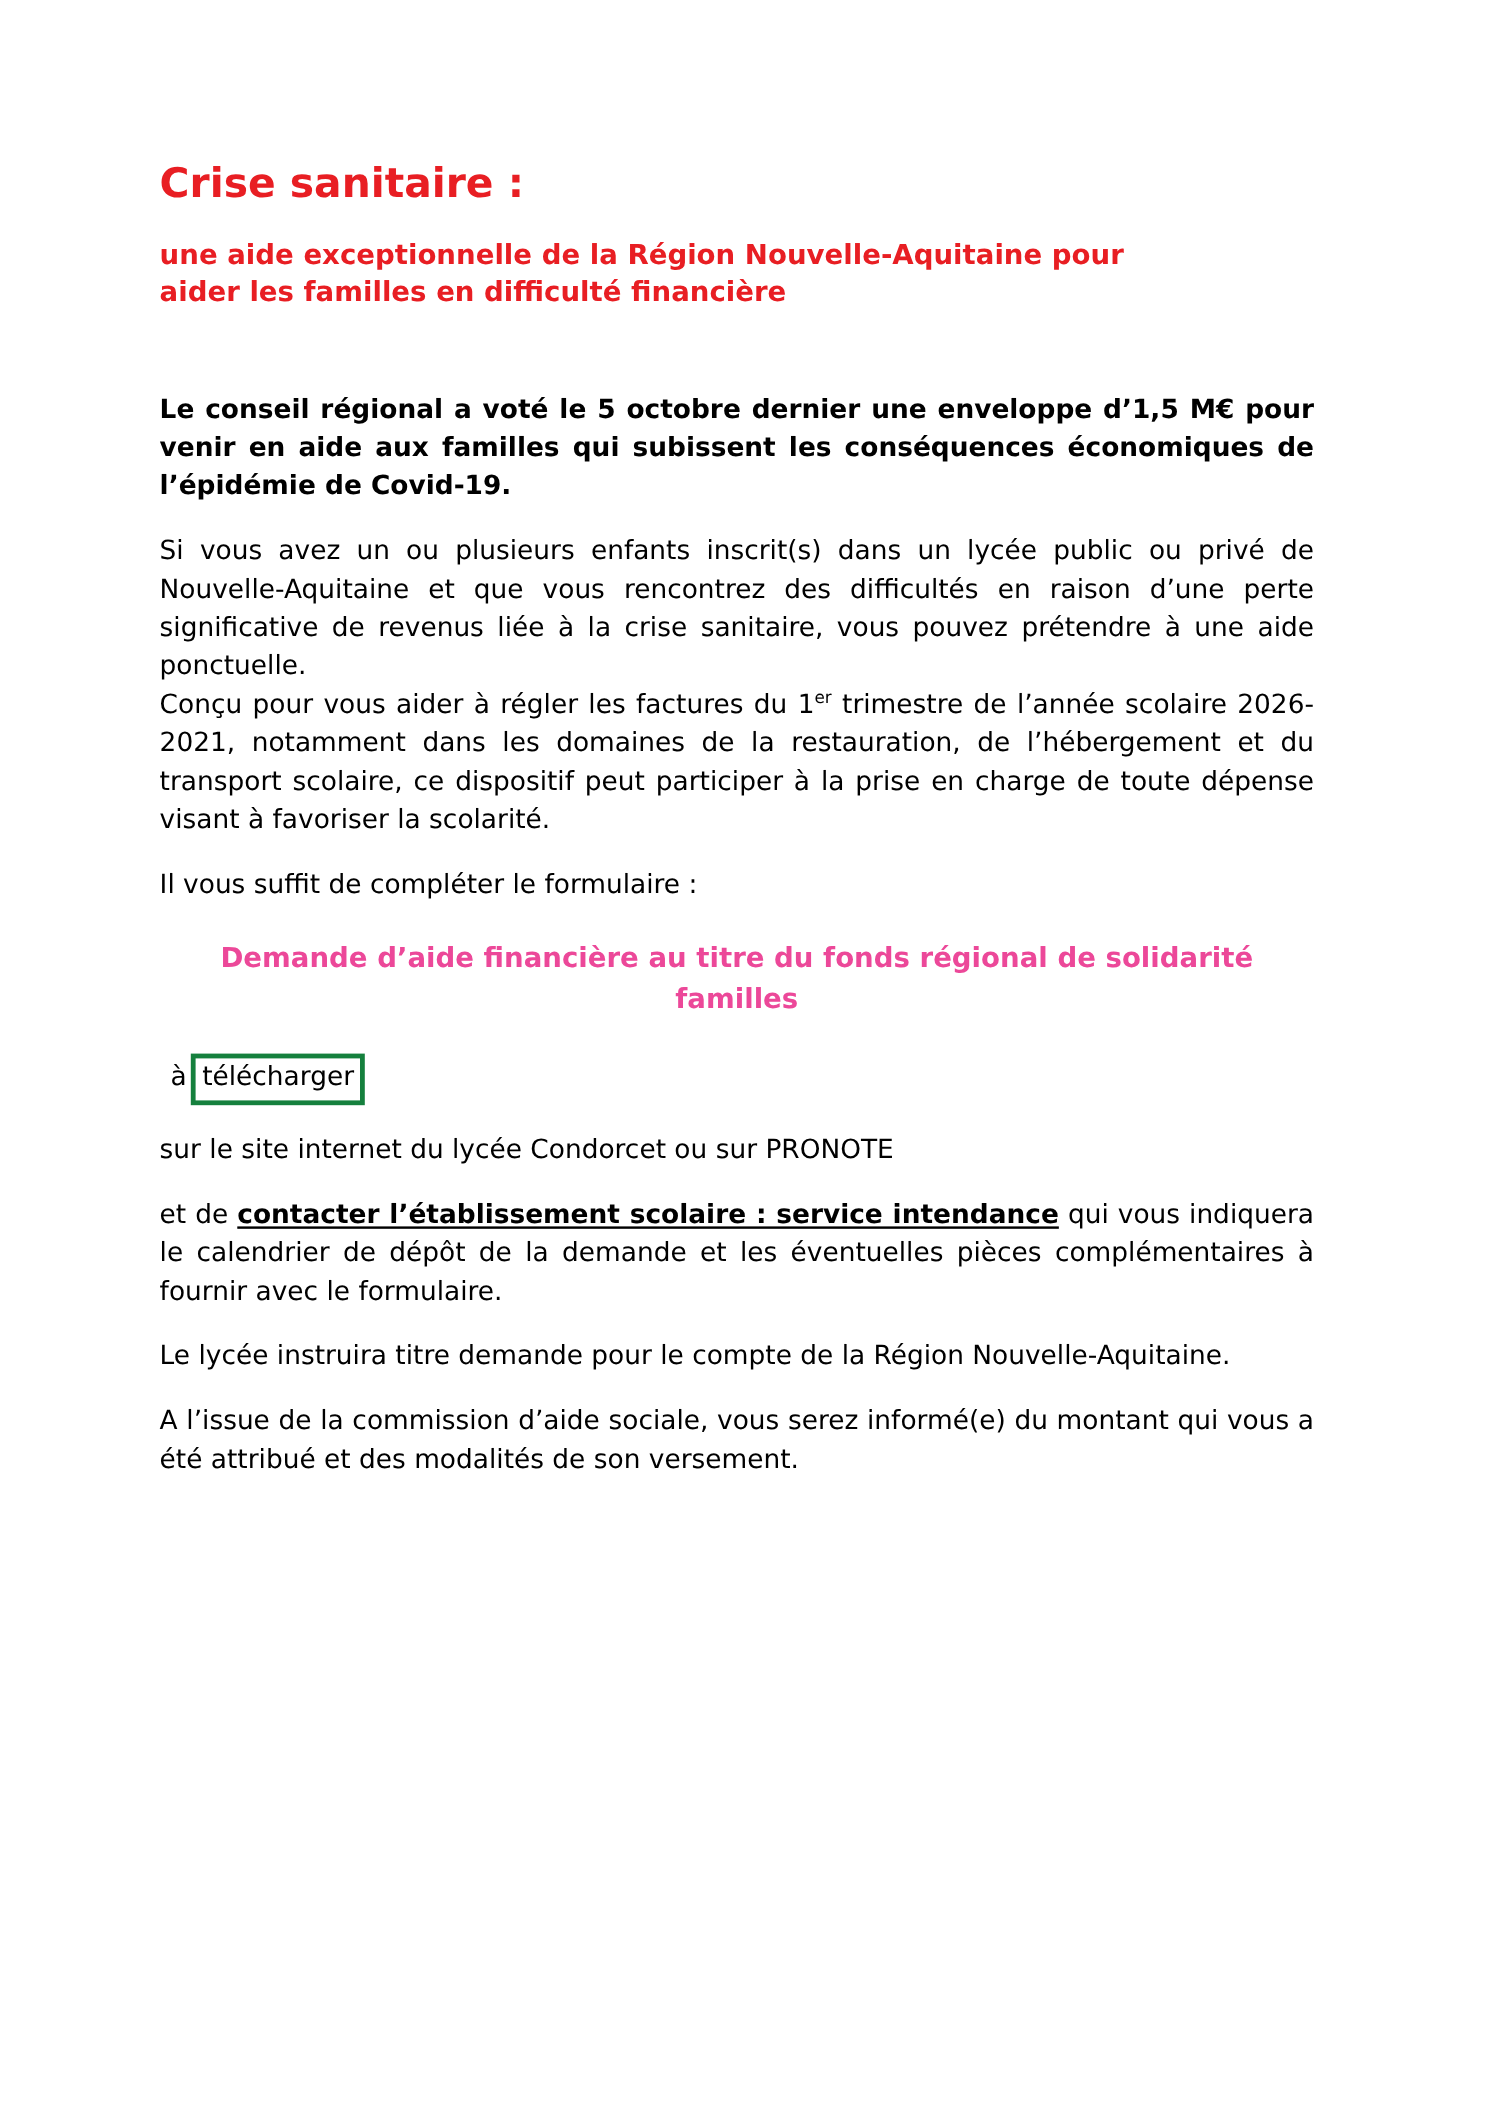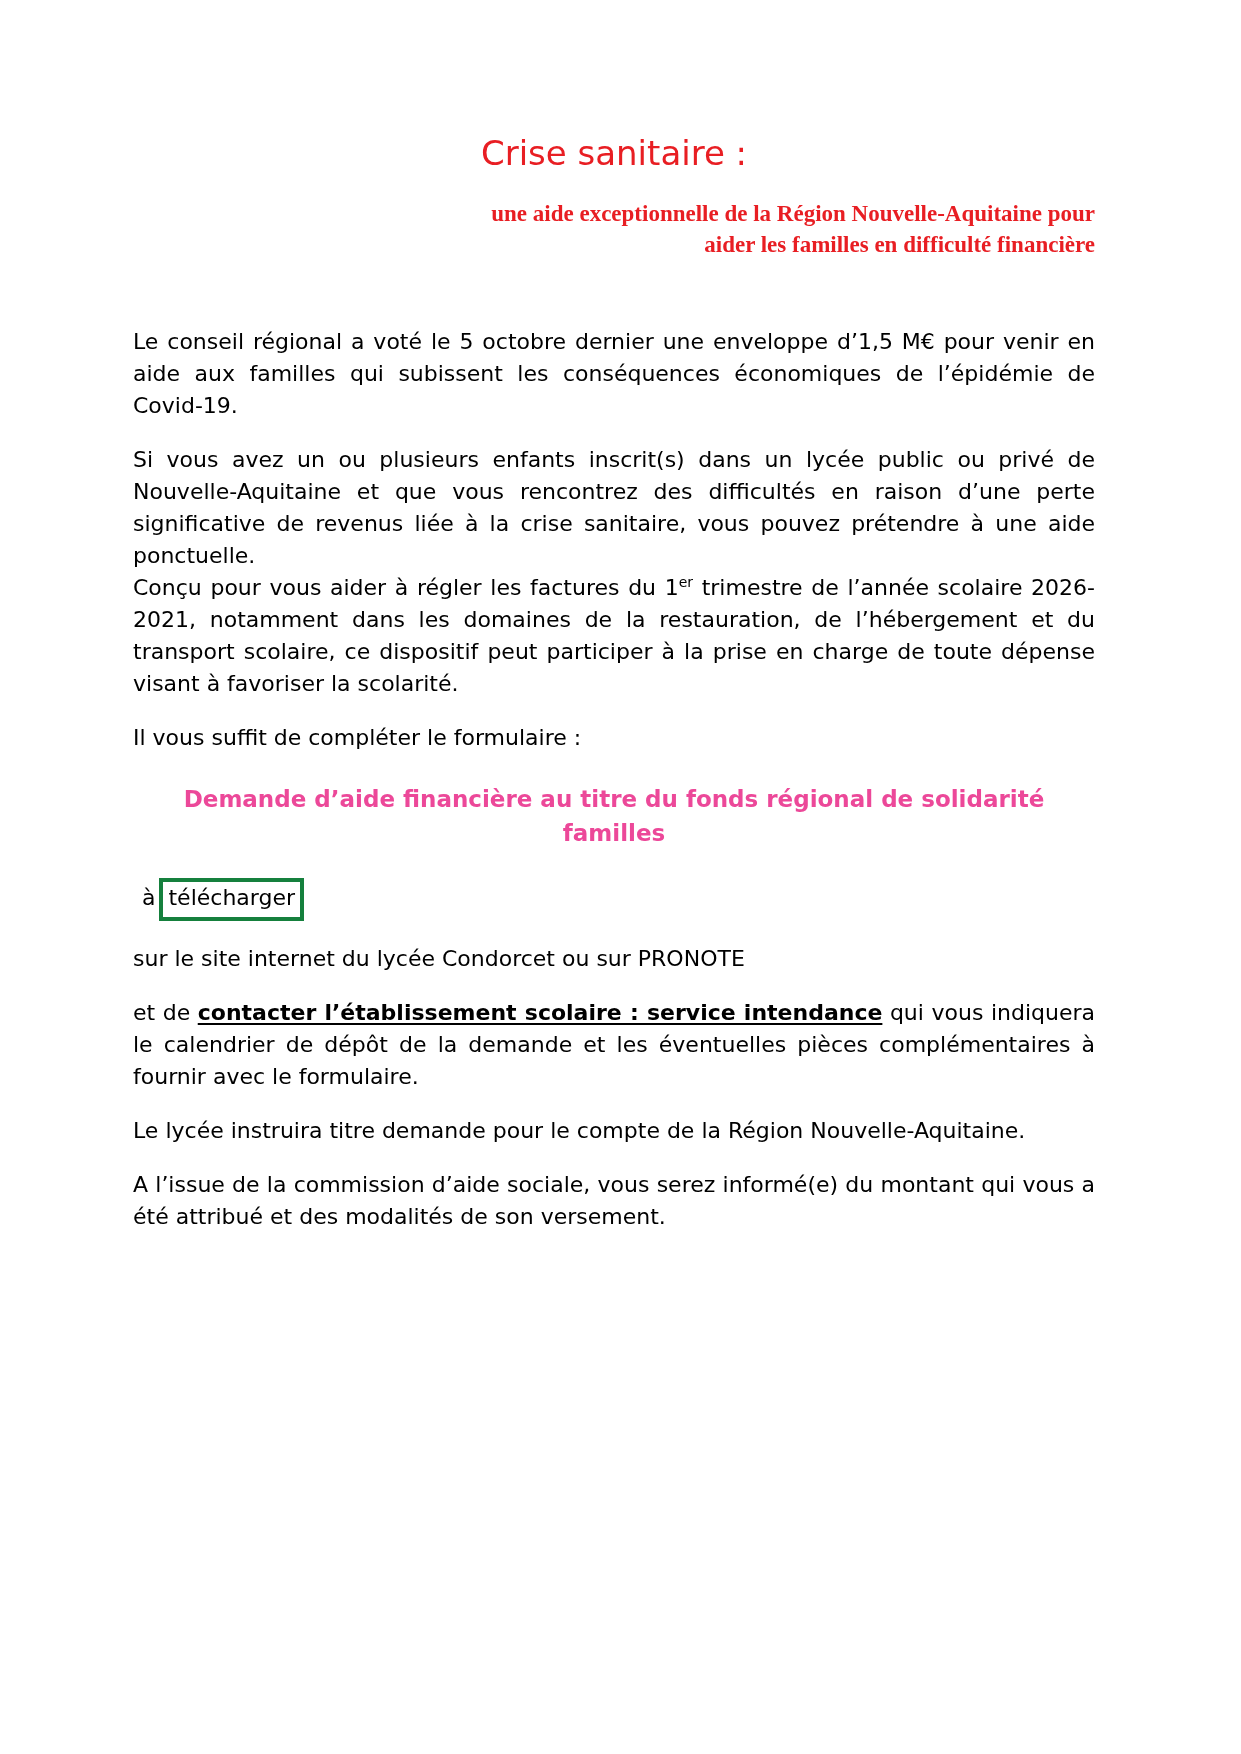--- a/index.html
+++ b/index.html
@@ -17,45 +17,43 @@
   }
   .page {
     box-sizing: border-box;
     width: 1241px;
     height: 1754px;
     padding: 132px 146px 0 133px;
   }
   .doc-title {
     color: var(--accent, #e81e23);
     font-size: 34px;
-    font-weight: normal;
+    font-weight: bold;
     line-height: 42px;
-    text-align: center;
     margin: 0 0 24px 0;
   }
   .doc-subtitle {
     color: var(--accent, #e81e23);
     font-size: 23px;
     font-weight: bold;
     line-height: 31px;
-    text-align: right;
+    text-align: left;
     margin: 0 auto;
-    font-family: Liberation Serif, serif;
   }
   .doc-subtitle .line { display: block; }
   .body-block {
     margin-top: 66px;
   }
   p.par {
     font-size: 22px;
     line-height: 32px;
     text-align: justify;
     margin: 22px 0 0 0;
   }
-  p.par.first { margin-top: 17px; }
+  p.par.first { margin-top: 17px; font-weight: bold; }
   p.par.nogap { margin-top: 0; }
   p.par.plain { text-align: left; }
   sup.ord {
     font-size: 14px;
     line-height: 0;
     vertical-align: super;
   }
   .form-title {
     font-size: 23px;
     font-weight: bold;

